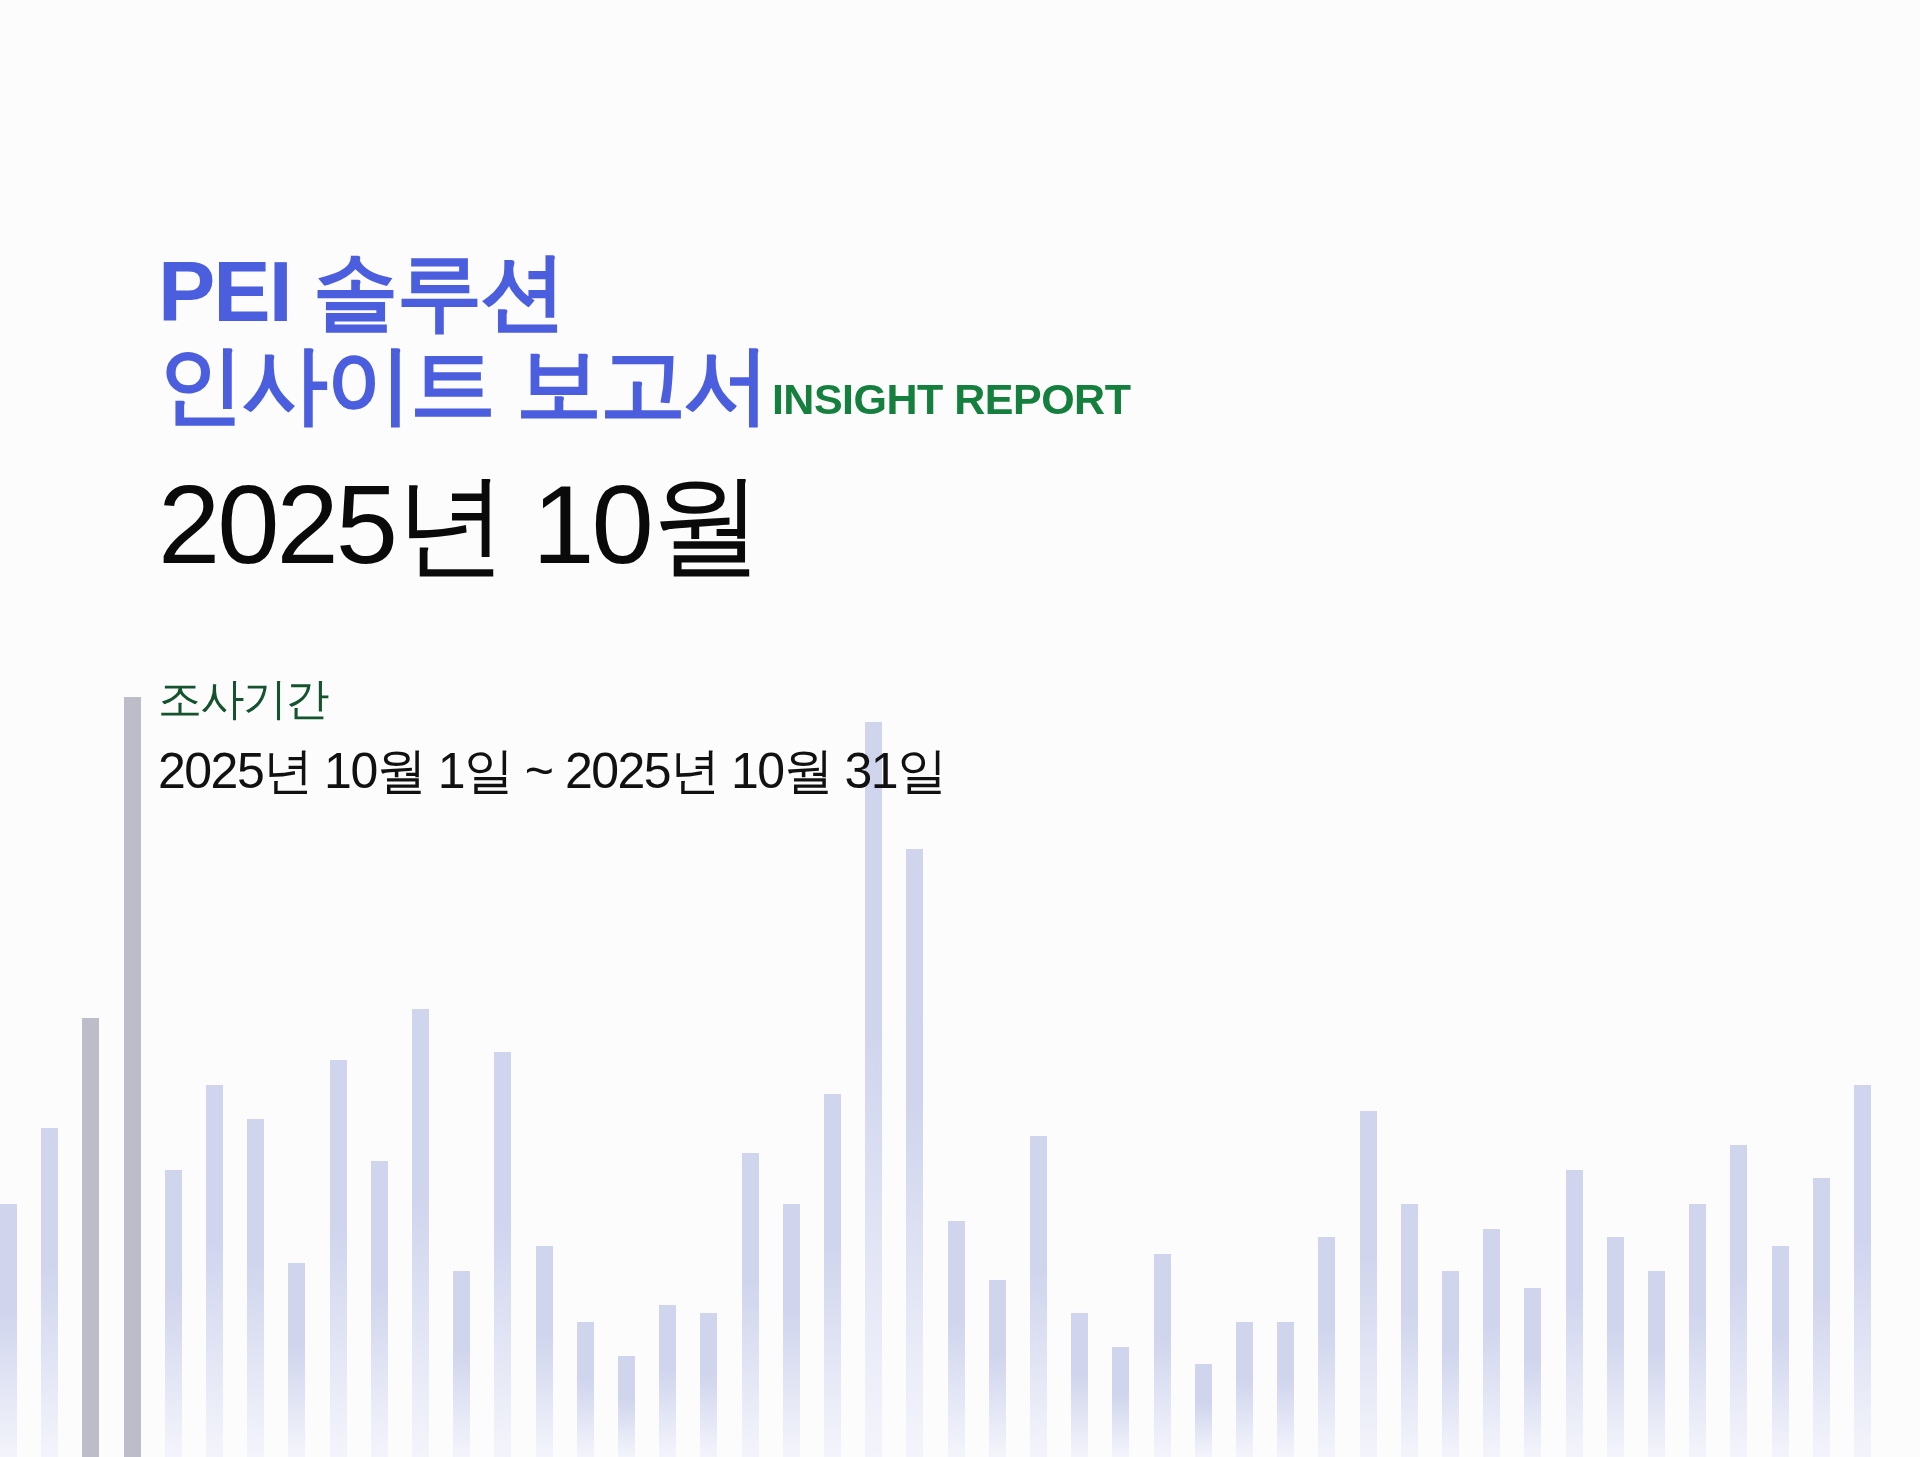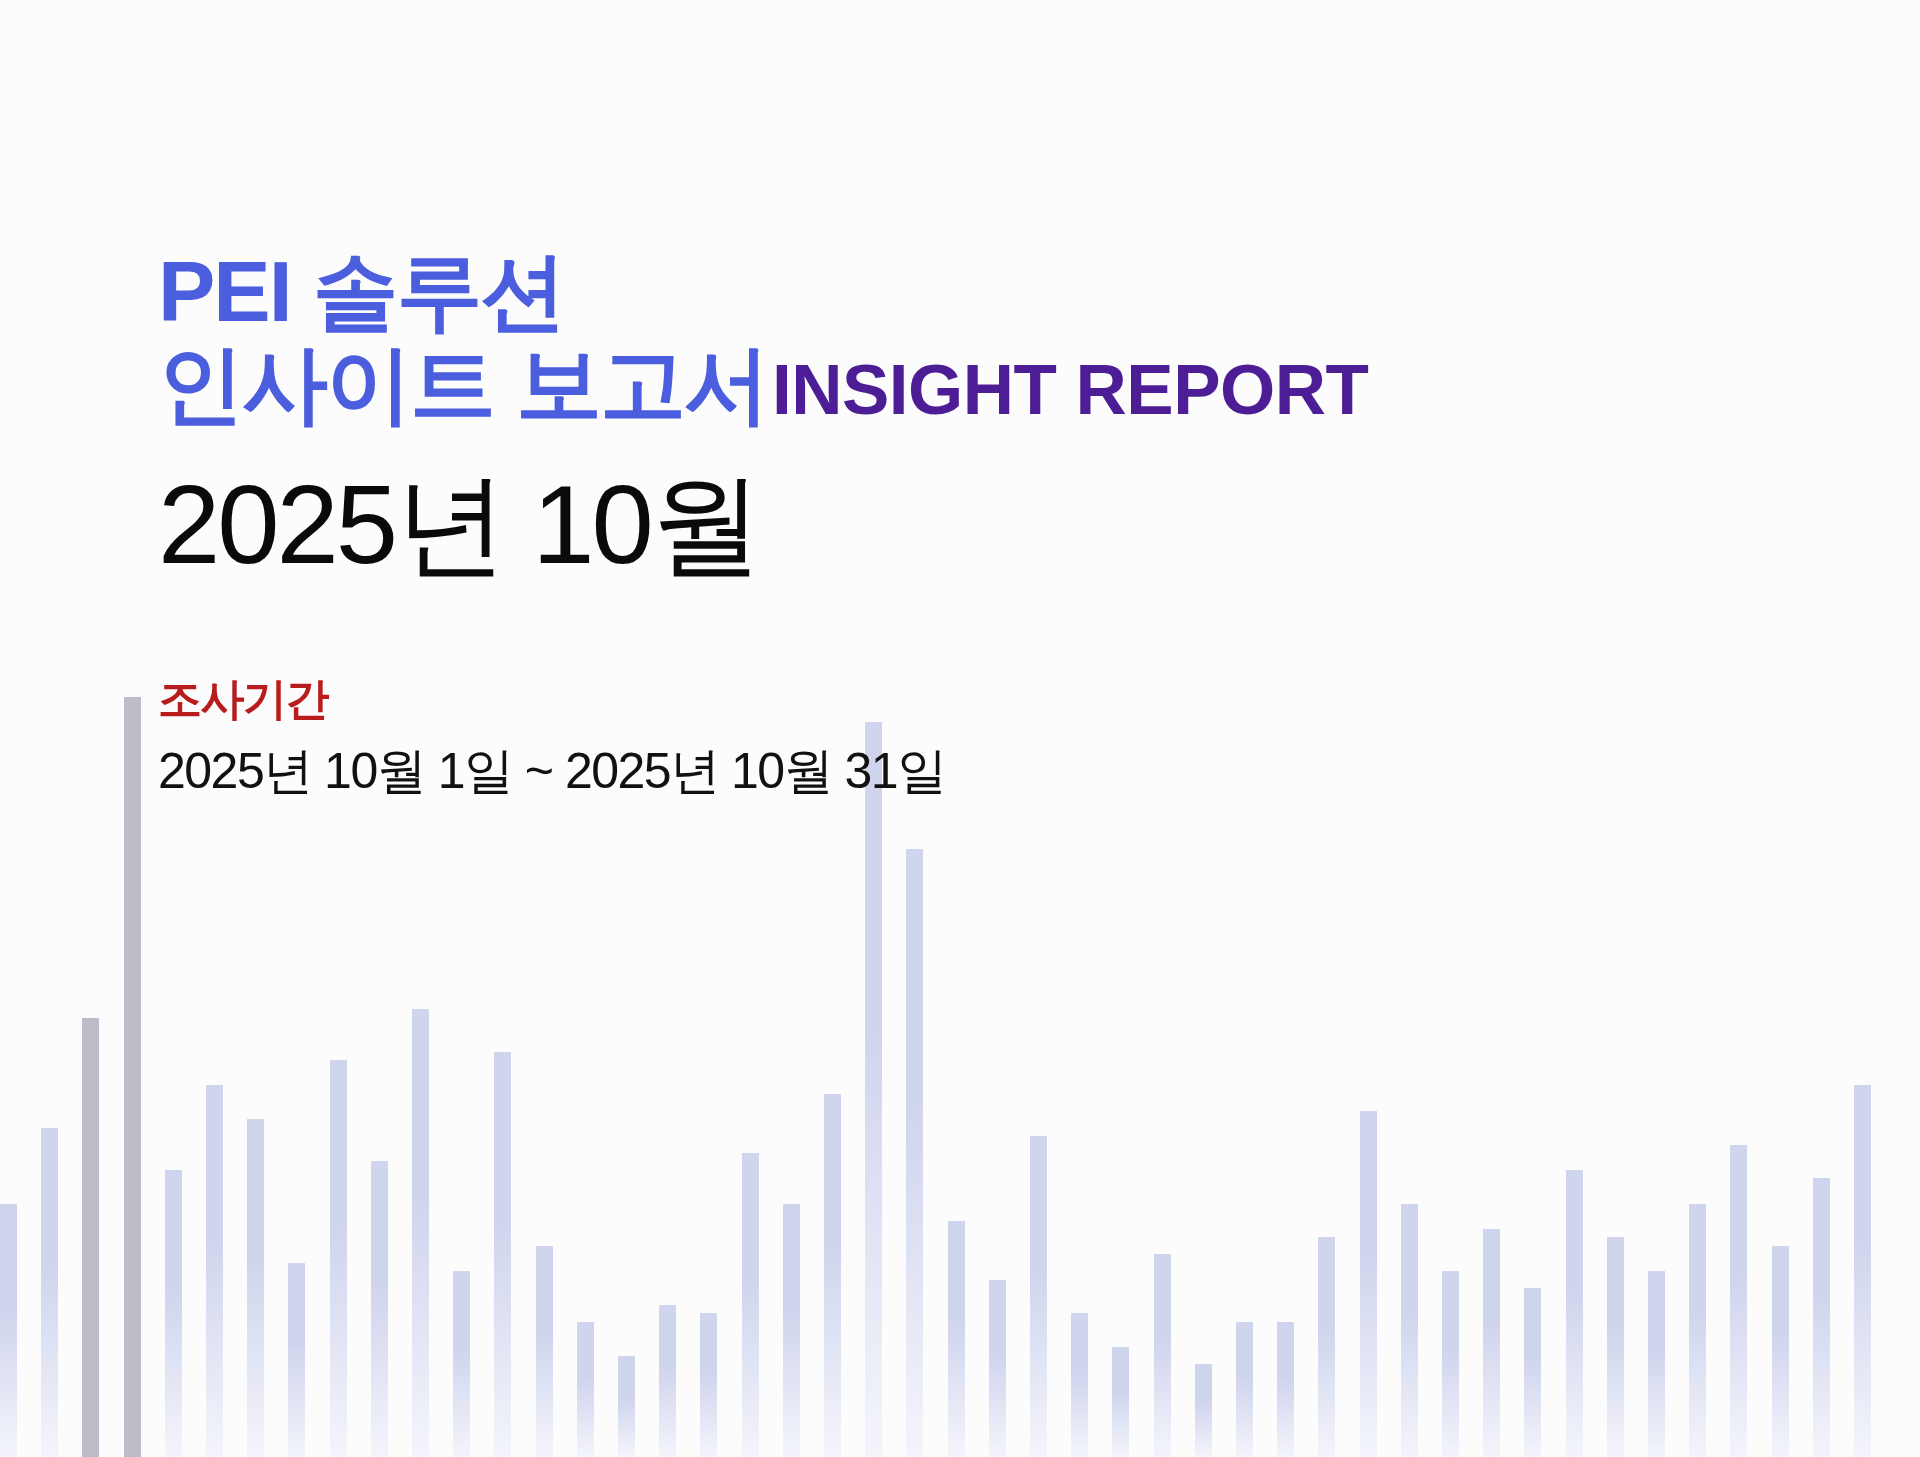--- a/index.html
+++ b/index.html
@@ -52,43 +52,43 @@
     color: #4a5ede;
     white-space: nowrap;
   }
   .title-line-2 {
     display: flex;
     align-items: baseline;
     gap: 4px;
   }
   .title-en {
     font-weight: 800;
-    font-size: 71px;
+    font-size: 43px;
     letter-spacing: -0.5px;
-    color: #4c1d95;
+    color: #15803d;
   }
 
   .month-title {
     margin-top: 38px;
     font-weight: 400;
     font-size: 112px;
     line-height: 1.0;
     letter-spacing: -3px;
     color: #0a0a0a;
     white-space: nowrap;
   }
 
   .period-block {
     margin-top: 92px;
   }
   .period-label {
-    font-weight: 700;
+    font-weight: 400;
     font-size: 44px;
     letter-spacing: -1.5px;
-    color: #b91c1c;
+    color: #14532d;
     line-height: 1.2;
   }
   .period-value {
     margin-top: 14px;
     font-weight: 400;
     font-size: 50px;
     letter-spacing: -1.5px;
     color: #111111;
     line-height: 1.25;
     white-space: nowrap;

